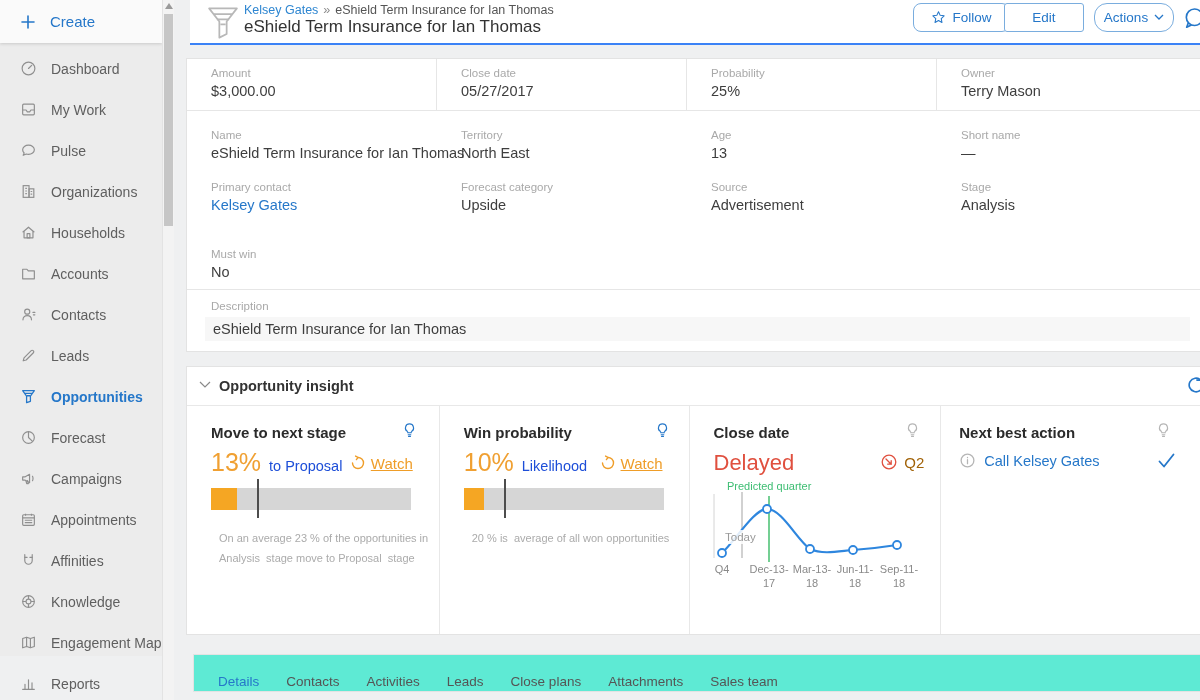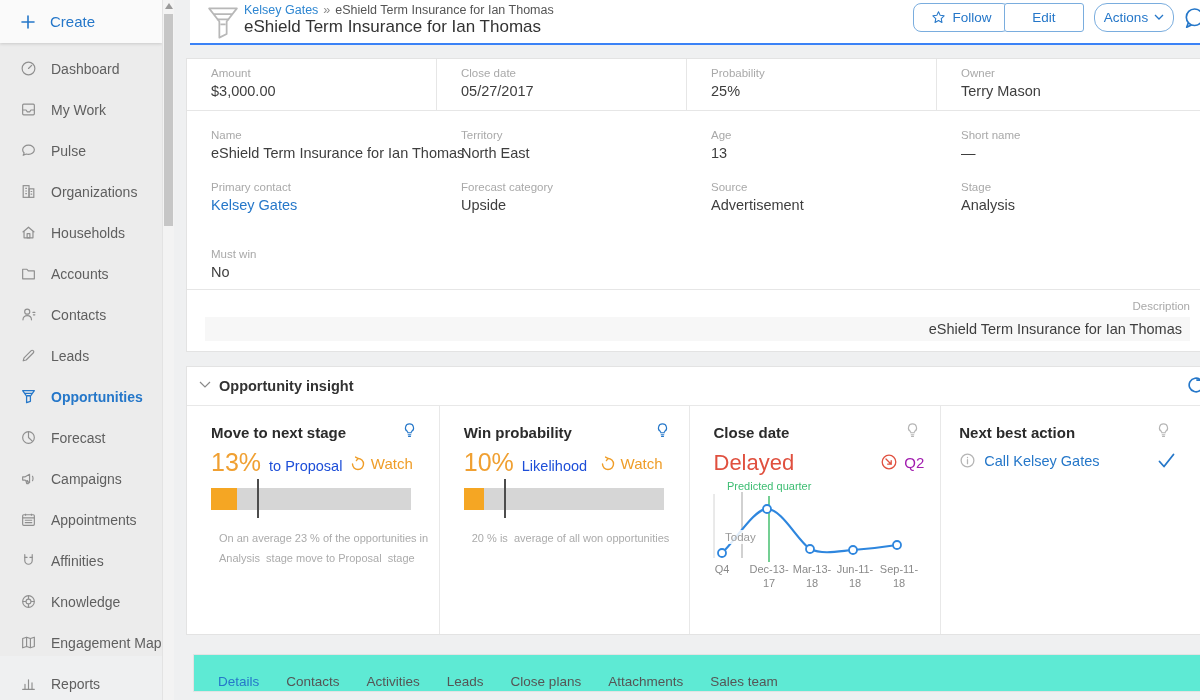--- a/index.html
+++ b/index.html
@@ -45,45 +45,45 @@
   .frow { position:absolute; left:0; right:0; display:flex; }
   .frow1 { top:0; height:52px; border-bottom:1px solid #e6e6e6; }
   .frow2 { top:62px; } .frow3 { top:114px; } .frow4 { top:181px; }
   .fcell { width:250px; padding:8px 0 0 24px; }
   .frow1 .fcell { border-right:1px solid #e6e6e6; height:52px; }
   .frow1 .fcell:last-child { border-right:none; }
   .flabel { font-size:11.5px; color:#a9a9a9; }
   .fvalue { font-size:14.5px; color:#3e3e3e; margin-top:4px; white-space:nowrap; }
   .fvalue.link { color:#2577c9; cursor:pointer; }
   .desc-divider { position:absolute; left:0; right:0; top:230px; border-top:1px solid #e6e6e6; }
-  .desc-block { position:absolute; left:24px; top:241px; right:10px;text-align:right; }
+  .desc-block { position:absolute; left:24px; top:241px; right:10px; }
   .desc-value { font-size:14.5px; color:#3e3e3e; background:#f7f7f7; margin-top:5px; margin-left:-6px; padding:4px 8px; }
   
   .insight-card { position:absolute; left:186px; top:366px; width:1014px; height:269px; background:#fff;
     border:1px solid #e3e3e3; border-right:none; overflow:hidden; }
   .insight-header { height:39px; border-bottom:1px solid #e8e8e8; position:relative; }
   .ins-chevron { position:absolute; left:12px; top:14px; color:#8a8a8a; display:flex; cursor:pointer; }
   .ins-title { position:absolute; left:32px; top:11px; font-weight:bold; font-size:14.5px; color:#333; }
   .ins-refresh { position:absolute; left:998px; top:7px; cursor:pointer; }
   .insight-body { display:flex; height:229px; }
   .icol { position:relative; }
   .icol1 { width:252px; } .icol2 { width:250px; border-left:1px solid #e8e8e8; }
   .icol3 { width:252px; border-left:1px solid #e8e8e8; } .icol4 { width:260px; border-left:1px solid #e8e8e8; }
   .ic-title { position:absolute; left:24px; top:18px; font-size:15px; font-weight:bold; color:#2b2b2b; white-space:nowrap; }
   .ic-bulb { position:absolute; left:215px; top:16px; }
   .ic-valrow { position:absolute; left:24px; top:42px; display:flex; align-items:baseline; }
   .ic-val { font-size:25px; color:#f0a032; }
   .ic-vallbl { font-size:14.5px; color:#1d4ed8; margin-left:8px; }
-  .ic-watch { position:absolute; right:26px; top:49px; color:#ef9d28; font-size:15px; display:flex; align-items:center; gap:5px; cursor:pointer; }
+  .ic-watch { position:absolute; right:26px; top:49px; color:#ef9d28; font-size:15px; display:flex; align-items:flex-start; gap:5px; cursor:pointer;text-decoration:underline; }
   .ic-bar { position:absolute; left:24px; top:82px; width:200px; height:22px; background:#d6d6d6; }
   .ic-fill { height:100%; background:#f5a623; }
   .ic-marker { position:absolute; top:-9px; width:2px; height:39px; background:#4d4d4d; }
   .ic-caption { position:absolute; left:24px; top:122px; width:218px; font-size:11px; color:#ababab; line-height:20px; white-space:pre-wrap;margin-left:8px; }
   .ic-status { position:absolute; left:24px; top:44px; font-size:22px; color:#e0503f; }
-  .ic-q { position:absolute; right:16px; top:47px; display:flex; align-items:center; gap:6px; color:#a21caf; font-size:15px; }
+  .ic-q { position:absolute; right:16px; top:47px; display:flex; align-items:center; gap:6px; color:#a16207; font-size:15px; }
   .ic-chart { position:absolute; left:12px; top:74px; }
   .ic-action { position:absolute; left:18px; top:46px; display:flex; align-items:center; gap:8px; cursor:pointer; }
   .ic-action .albl { color:#2577c9; font-size:14.5px; white-space:nowrap; }
   .ic-check { position:absolute; right:24px; top:46px; cursor:pointer; display:flex; }
   
   .tabs-card { position:absolute; left:186px; top:654px; width:1014px; height:38px; background:#5eead4;
     border:1px solid #e3e3e3; border-right:none;margin-left:7px; }
   .tabs { display:flex; padding:19px 0 0 24px; gap:27px; font-size:13.5px; color:#555; }
   .tab { cursor:pointer; white-space:nowrap; }
   .tab.active { color:#2577c9; }

